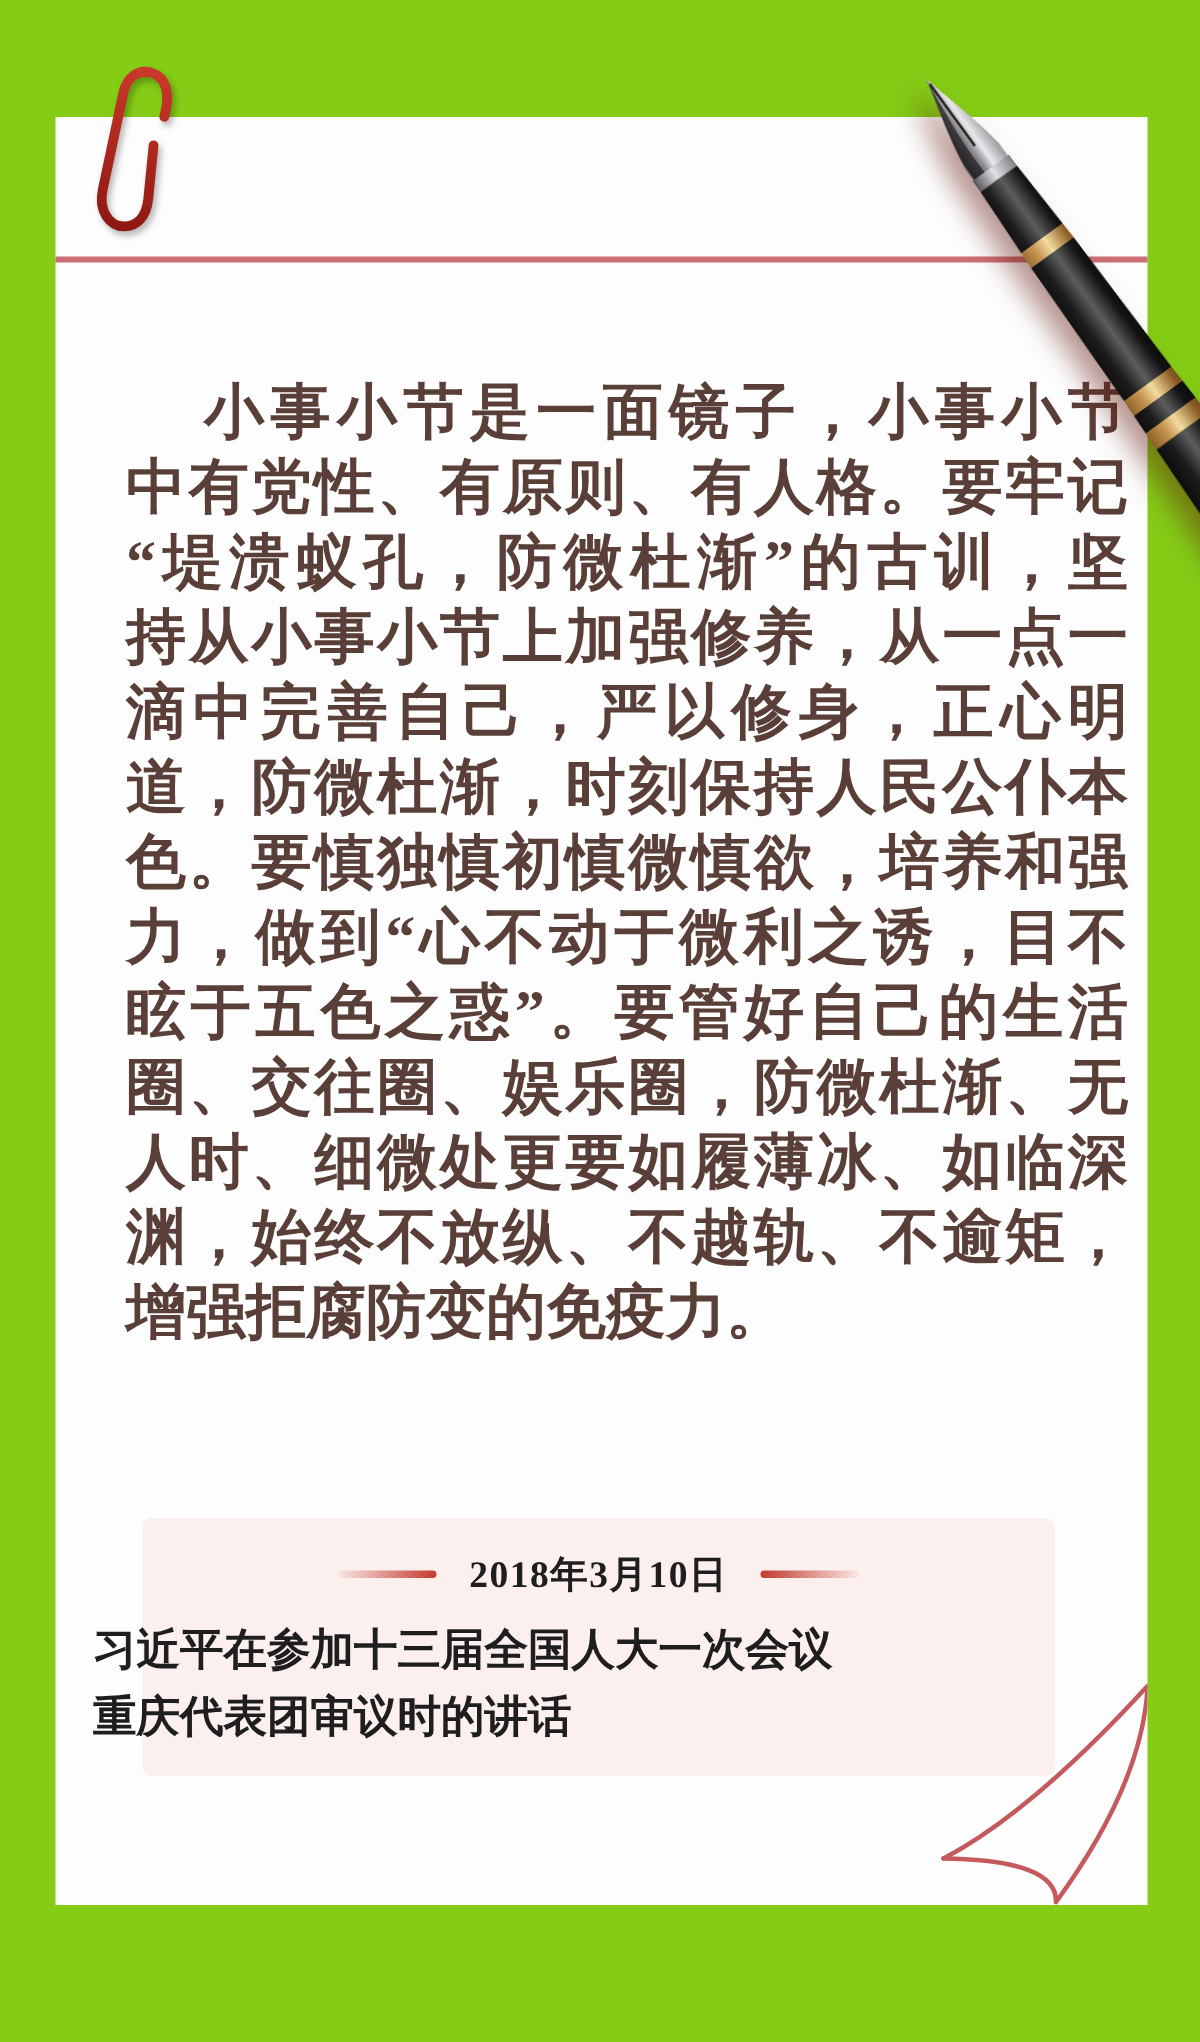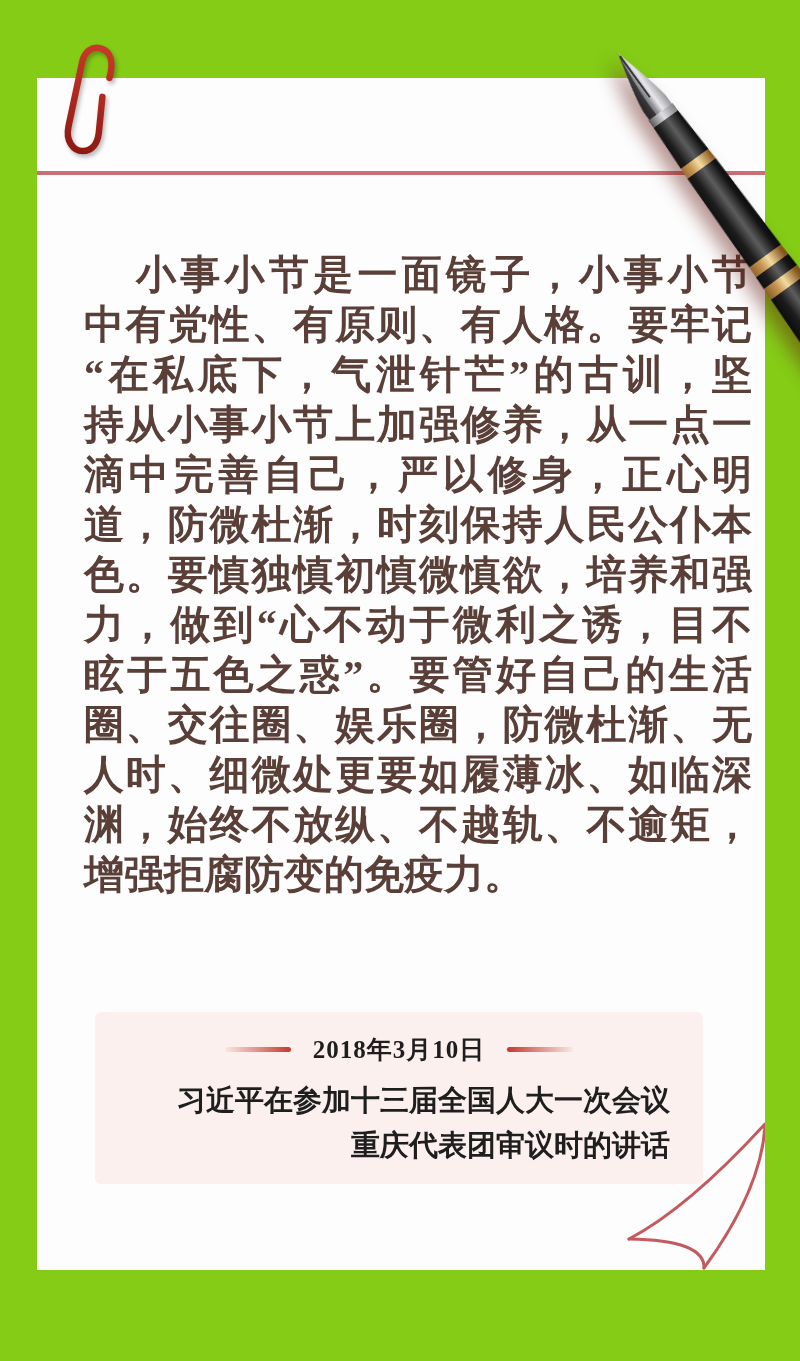--- a/index.html
+++ b/index.html
@@ -15,40 +15,40 @@
   .qline.last{text-align-last:left;}
   
   .footer{position:absolute;left:58px;top:934px;width:608px;height:172px;
           background:#fbf0ee;border-radius:6px;}
   .date-row{margin-top:14px;height:46px;display:flex;align-items:center;justify-content:center;}
   .dash{width:66px;height:5px;border-radius:3px;}
   .dash.left{background:linear-gradient(to right,rgba(236,170,160,0.12),#c23a2e);margin-right:22px;}
   .dash.right{background:linear-gradient(to left,rgba(236,170,160,0.12),#c23a2e);margin-left:22px;}
   .date{font-size:25px;font-weight:700;color:#1e1e1e;letter-spacing:1px;}
   .attr{margin-top:6px;transform:translateX(-33px);color:#1e1e1e;
-        font-size:29px;font-weight:700;line-height:45px;text-align:right;}
+        font-size:29px;font-weight:700;line-height:45px;text-align:left;}
   
   .curl-svg{position:absolute;left:0;top:0;width:728px;height:1192px;pointer-events:none;}
   .clip-svg{position:absolute;left:40px;top:40px;width:100px;height:135px;overflow:visible;
             filter:drop-shadow(2px 3px 2px rgba(0,0,0,0.28));pointer-events:none;}
   .pen-svg{position:absolute;left:0;top:0;width:800px;height:1361px;overflow:visible;
            filter:drop-shadow(-9px 8px 9px rgba(95,22,14,0.45));pointer-events:none;}
 </style>
 </head>
 <body>
 
 <div class="page">
 
   <div class="card">
     <div class="rule"></div>
 
     <div class="quote">
         <div class="qline first">小事小节是一面镜子，小事小节</div>
         <div class="qline">中有党性、有原则、有人格。要牢记</div>
-        <div class="qline">“在私底下，气泄针芒”的古训，坚</div>
+        <div class="qline">“堤溃蚁孔，防微杜渐”的古训，坚</div>
         <div class="qline">持从小事小节上加强修养，从一点一</div>
         <div class="qline">滴中完善自己，严以修身，正心明</div>
         <div class="qline">道，防微杜渐，时刻保持人民公仆本</div>
         <div class="qline">色。要慎独慎初慎微慎欲，培养和强</div>
         <div class="qline">力，做到“心不动于微利之诱，目不</div>
         <div class="qline">眩于五色之惑”。要管好自己的生活</div>
         <div class="qline">圈、交往圈、娱乐圈，防微杜渐、无</div>
         <div class="qline">人时、细微处更要如履薄冰、如临深</div>
         <div class="qline">渊，始终不放纵、不越轨、不逾矩，</div>
         <div class="qline last">增强拒腐防变的免疫力。</div>

